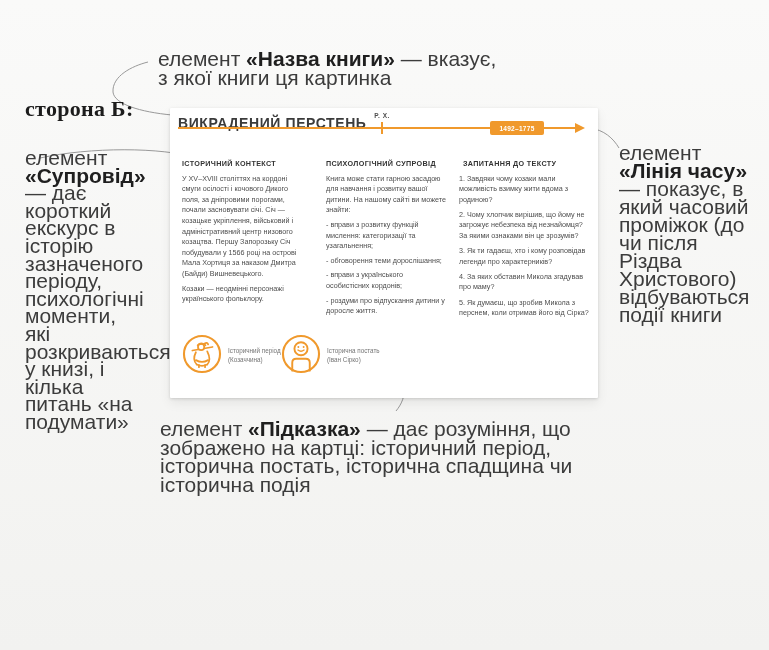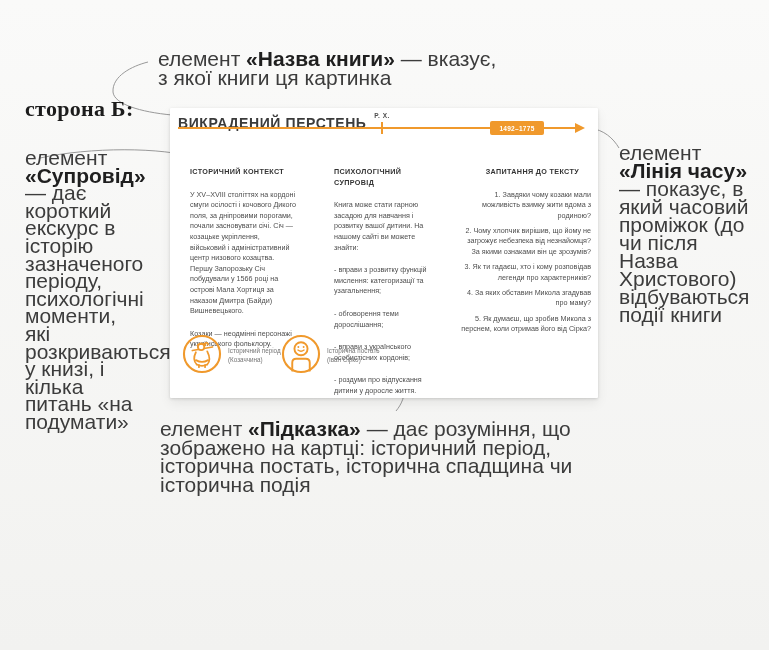--- a/index.html
+++ b/index.html
@@ -49,23 +49,23 @@
   }
   .tl-arrow{
     position:absolute;left:405px;top:15px;width:0;height:0;
     border-top:5px solid transparent;border-bottom:5px solid transparent;
     border-left:10px solid #f0992c;
   }
   
   .col{position:absolute;top:47px;width:130px;color:#4e4e4e;}
   .col-1{left:8px;}
   .col-2{left:152px;}
-  .col-3{left:289px;width:132px;text-align:right;}
+  .col-3{left:289px;width:132px;}
   .col-h{font-size:8px;font-weight:700;color:#333333;letter-spacing:.35px;margin:0 0 6px 0;}
-  .col p{margin:12px;font-size:7.2px;line-height:10.6px;}
+  .col p{margin:4px;font-size:7.2px;line-height:10.6px;}
   .col .q{margin:0 0 4.5px 0;}
   
   .legend-icon{position:absolute;top:225px;}
   .legend-icon.i1{left:11px;}
   .legend-icon.i2{left:110px;}
   .legend-label{
     position:absolute;top:239px;
     font-size:6.3px;line-height:8.8px;color:#757575;
   }
   .legend-label.l1{left:58px;}
@@ -87,21 +87,21 @@
 
   <div class="annot annot-top">
     <span>елемент </span><b>«Назва книги»</b><span> — вказує, з якої книги ця картинка</span>
   </div>
 
   <div class="annot annot-left">
     <span>елемент </span><b>«Супровід»</b><span> — дає короткий екскурс в історію зазначеного періоду, психологічні моменти, які розкриваються у книзі, і кілька питань «на подумати»</span>
   </div>
 
   <div class="annot annot-right">
-    <span>елемент </span><b>«Лінія часу»</b><span> — показує, в який часовий проміжок (до чи після Назва Христового) відбуваються події книги</span>
+    <span>елемент </span><b>«Лінія часу»</b><span> — показує, в який часовий проміжок (до чи після Різдва Христового) відбуваються події книги</span>
   </div>
 
   <div class="annot annot-bottom">
     <span>елемент </span><b>«Підказка»</b><span> — дає розуміння, що зображено на картці: історичний період, історична постать, історична спадщина чи історична подія</span>
   </div>
 
   <div class="card">
 
     <div class="card-title">ВИКРАДЕНИЙ ПЕРСТЕНЬ</div>
 

